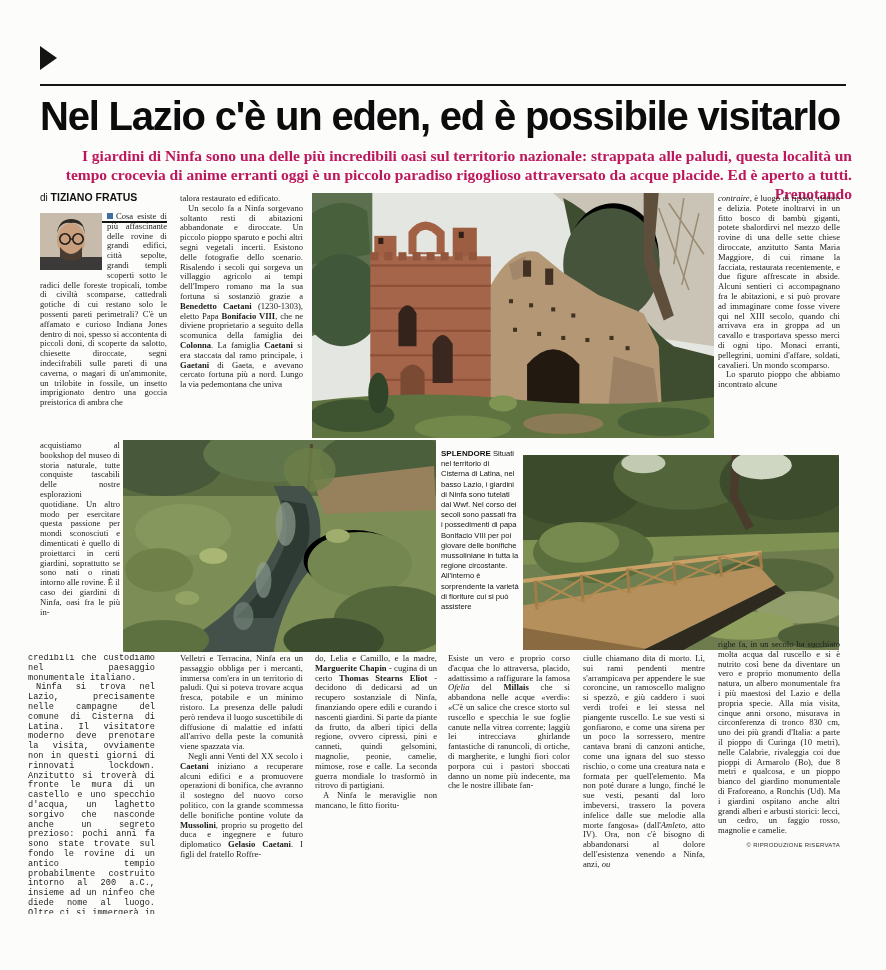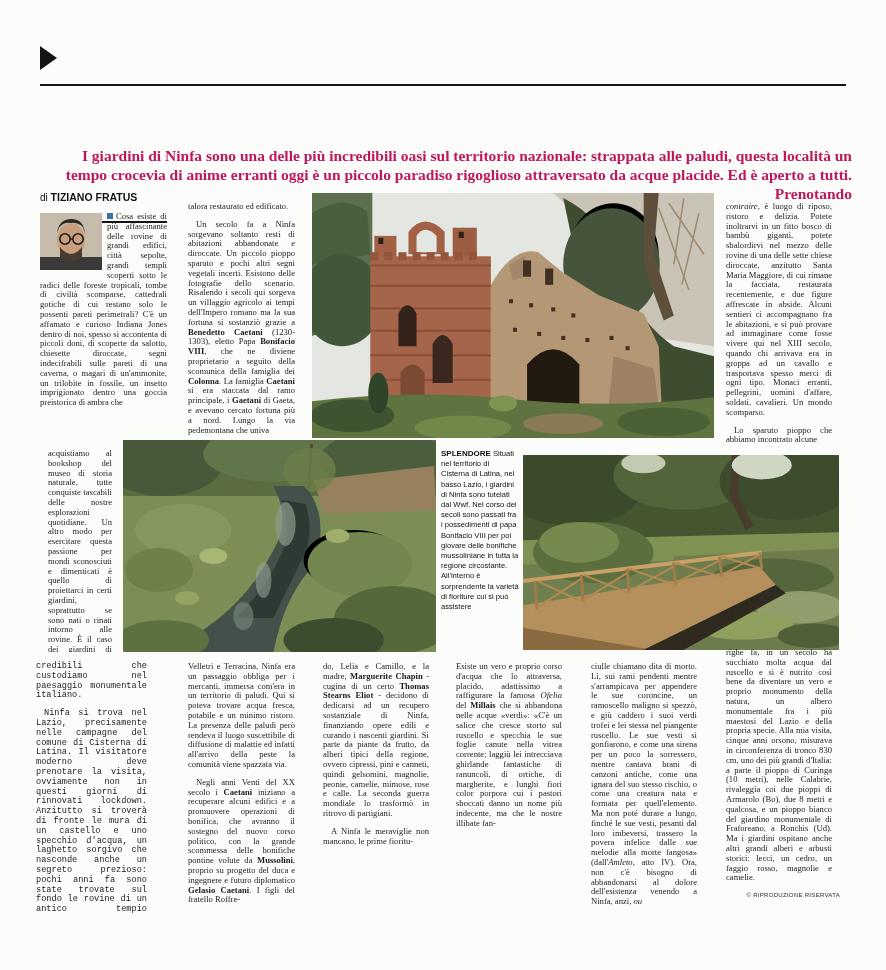--- a/index.html
+++ b/index.html
@@ -10,21 +10,21 @@
   #kicker-tri{width:0;height:0;border-left:17px solid #141414;border-top:12px solid transparent;border-bottom:12px solid transparent;}
   #kicker{font-family:"Liberation Serif",serif;font-weight:bold;font-size:29px;letter-spacing:.5px;color:#a31c33;white-space:nowrap;}
   #kicker-rule{height:2px;background:#141414;}
   #headline{font-family:"Liberation Sans",sans-serif;font-weight:bold;font-size:40px;letter-spacing:-1.2px;color:#0c0c0c;white-space:nowrap;}
   #standfirst{font-family:"Liberation Serif",serif;font-weight:bold;font-size:15.5px;line-height:19px;color:#be185d;text-align:right;}
   
   #byline{font-family:"Liberation Sans",sans-serif;font-size:10px;color:#111;border-bottom:2px solid #141414;padding-bottom:18px;}
   #byline b{font-size:10.5px;}
   
   .col{font-size:8.6px;line-height:9.8px;text-align:justify;overflow:hidden;}
-  .col p{margin:8px;}
+  .col p{margin:0;}
   .col p + p{text-indent:8px;}
   .col b{letter-spacing:0;}
   .bullet{display:inline-block;width:6px;height:6px;background:#3f6f9f;margin-right:3px;}
   #author-photo{float:left;width:62px;height:57px;margin:1px 5px 2px 0;}
   
   #caption{font-family:"Liberation Sans",sans-serif;font-size:7.6px;line-height:10.2px;color:#111;text-align:left;}
   #caption b{font-size:8px;}
   
   #copyright{font-family:"Liberation Sans",sans-serif;font-size:6px;letter-spacing:.3px;color:#2b2b2b;text-align:right;margin-top:5px;}
   .photo{display:block;}
@@ -32,20 +32,21 @@
 </style>
 </head>
 <body>
 
 <div id="page">
 
   <div class="abs" style="left:40px;top:46px;">
       <div id="kicker-tri"></div>
     </div>
   <div class="abs" id="kicker-rule" style="left:40px;top:84px;width:806px;"></div>
+  <div class="abs" id="headline" style="left:40px;top:94px;width:810px;">Nel Lazio c'è un eden, ed è possibile visitarlo</div>
   <div class="abs" id="standfirst" style="left:40px;top:146px;width:812px;height:40px;">I giardini di Ninfa sono una delle più incredibili oasi sul territorio nazionale: strappata alle paludi, questa località un tempo crocevia di anime erranti oggi è un piccolo paradiso rigoglioso attraversato da acque placide. Ed è aperto a tutti. Prenotando</div>
 
   <div class="abs" id="byline" style="left:40px;top:191px;width:127px;">
     <span>di</span>
     <b>TIZIANO FRATUS</b>
   </div>
 
   <div class="abs col" style="left:40px;top:212px;width:127px;height:230px;">
     <span id="author-photo">
       <svg viewBox="0 0 62 57" preserveAspectRatio="none">
@@ -237,21 +238,21 @@
   <div class="abs col" style="left:28px;top:654px;width:127px;height:260px;font-family:Liberation Mono, monospace;">
       <p>credibili che custodiamo nel paesaggio monumentale italiano.</p>
       <p>Ninfa si trova nel Lazio, precisamente nelle campagne del comune di Cisterna di Latina. Il visitatore moderno deve prenotare la visita, ovviamente non in questi giorni di rinnovati lockdown. Anzitutto si troverà di fronte le mura di un castello e uno specchio d'acqua, un laghetto sorgivo che nasconde anche un segreto prezioso: pochi anni fa sono state trovate sul fondo le rovine di un antico tempio probabilmente costruito intorno al 200 a.C., insieme ad un ninfeo che diede nome al luogo. Oltre ci si immergerà in un abitato dalla lunga storia, in quel che ne rimane, ovviamente, e in quel che negli ultimi 100 anni è stato recuperato,</p>
     </div>
   <div class="abs col" style="left:180px;top:654px;width:123px;height:260px;">
       <p>Velletri e Terracina, Ninfa era un passaggio obbliga per i mercanti, immersa com'era in un territorio di paludi. Qui si poteva trovare acqua fresca, potabile e un minimo ristoro. La presenza delle paludi però rendeva il luogo suscettibile di diffusione di malattie ed infatti all'arrivo della peste la comunità viene spazzata via.</p>
       <p>Negli anni Venti del XX secolo i <b>Caetani</b> iniziano a recuperare alcuni edifici e a promuovere operazioni di bonifica, che avranno il sostegno del nuovo corso politico, con la grande scommessa delle bonifiche pontine volute da <b>Mussolini</b>, proprio su progetto del duca e ingegnere e futuro diplomatico <b>Gelasio Caetani</b>. I figli del fratello Roffre-</p>
     </div>
   <div class="abs col" style="left:315px;top:654px;width:122px;height:260px;">
       <p>do, Lelia e Camillo, e la madre, <b>Marguerite Chapin</b> - cugina di un certo <b>Thomas Stearns Eliot</b> - decidono di dedicarsi ad un recupero sostanziale di Ninfa, finanziando opere edili e curando i nascenti giardini. Si parte da piante da frutto, da alberi tipici della regione, ovvero cipressi, pini e canneti, quindi gelsomini, magnolie, peonie, camelie, mimose, rose e calle. La seconda guerra mondiale lo trasformò in ritrovo di partigiani.</p>
-      <p>A Ninfa le meraviglie non mancano, le prime fioritu-</p>
+      <p>A Ninfa le meraviglie non mancano, le fitto fioritu-</p>
     </div>
   <div class="abs col" style="left:448px;top:654px;width:122px;height:260px;">
       <p>Esiste un vero e proprio corso d'acqua che lo attraversa, placido, adattissimo a raffigurare la famosa <i>Ofelia</i> del <b>Millais</b> che si abbandona nelle acque «verdi»: «C'è un salice che cresce storto sul ruscello e specchia le sue foglie canute nella vitrea corrente; laggiù lei intrecciava ghirlande fantastiche di ranuncoli, di ortiche, di margherite, e lunghi fiori color porpora cui i pastori sboccati danno un nome più indecente, ma che le nostre illibate fan-</p>
     </div>
   <div class="abs col" style="left:583px;top:654px;width:122px;height:260px;">
       <p>ciulle chiamano dita di morto. Lì, sui rami pendenti mentre s'arrampicava per appendere le sue coroncine, un ramoscello maligno si spezzò, e giù caddero i suoi verdi trofei e lei stessa nel piangente ruscello. Le sue vesti si gonfiarono, e come una sirena per un poco la sorressero, mentre cantava brani di canzoni antiche, come una ignara del suo stesso rischio, o come una creatura nata e formata per quell'elemento. Ma non poté durare a lungo, finché le sue vesti, pesanti dal loro imbeversi, trassero la povera infelice dalle sue melodie alla morte fangosa» (dall'<i>Amleto</i>, atto IV). Ora, non c'è bisogno di abbandonarsi al dolore dell'esistenza venendo a Ninfa, anzi, <i>ou</i></p>
     </div>
   <div class="abs col" style="left:718px;top:640px;width:122px;height:262px;">
     <div>
         <p>righe fa, in un secolo ha succhiato molta acqua dal ruscello e si è nutrito così bene da diventare un vero e proprio monumento della natura, un albero monumentale fra i più maestosi del Lazio e della propria specie. Alla mia visita, cinque anni orsono, misurava in circonferenza di tronco 830 cm, uno dei più grandi d'Italia: a parte il pioppo di Curinga (10 metri), nelle Calabrie, rivaleggia coi due pioppi di Armarolo (Bo), due 8 metri e qualcosa, e un pioppo bianco del giardino monumentale di Fraforeano, a Ronchis (Ud). Ma i giardini ospitano anche altri grandi alberi e arbusti storici: lecci, un cedro, un faggio rosso, magnolie e camelie.</p>

